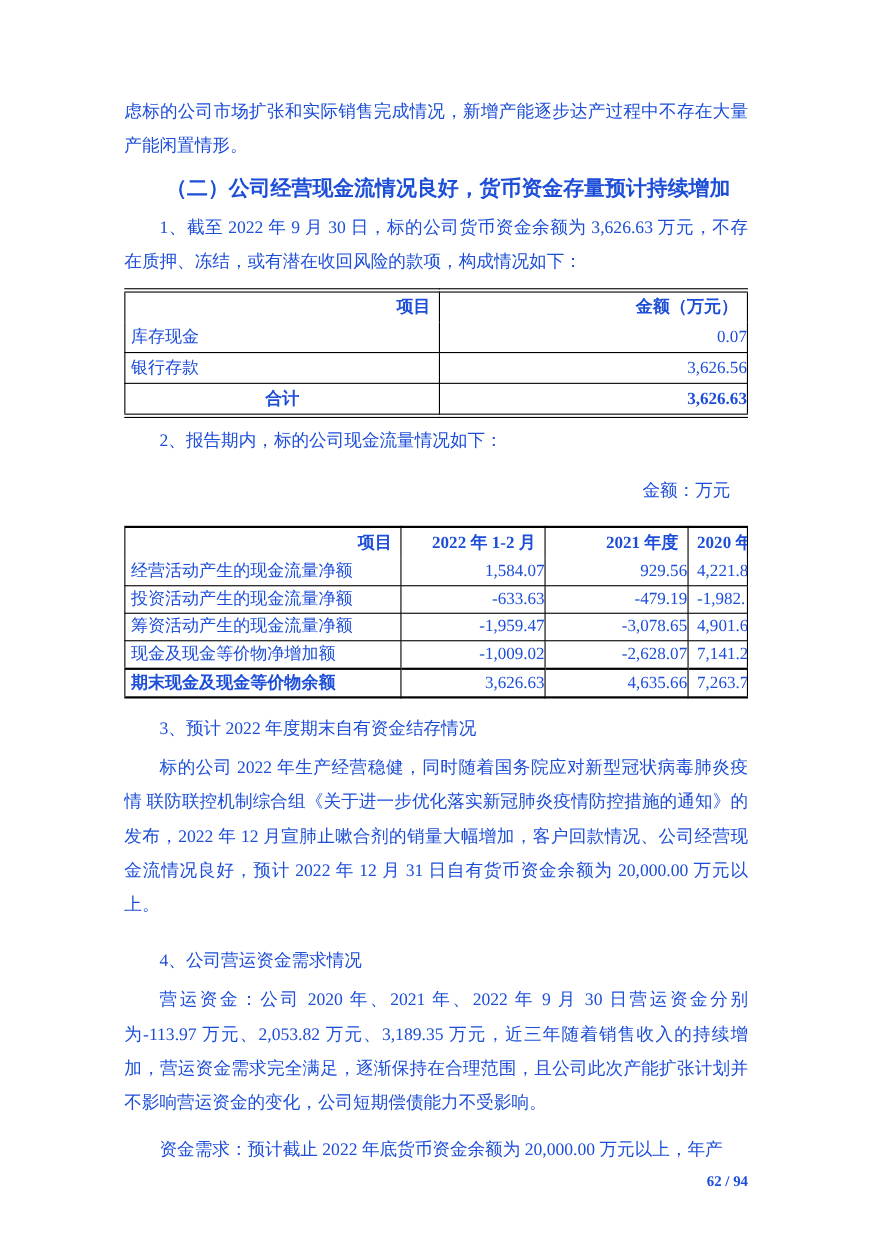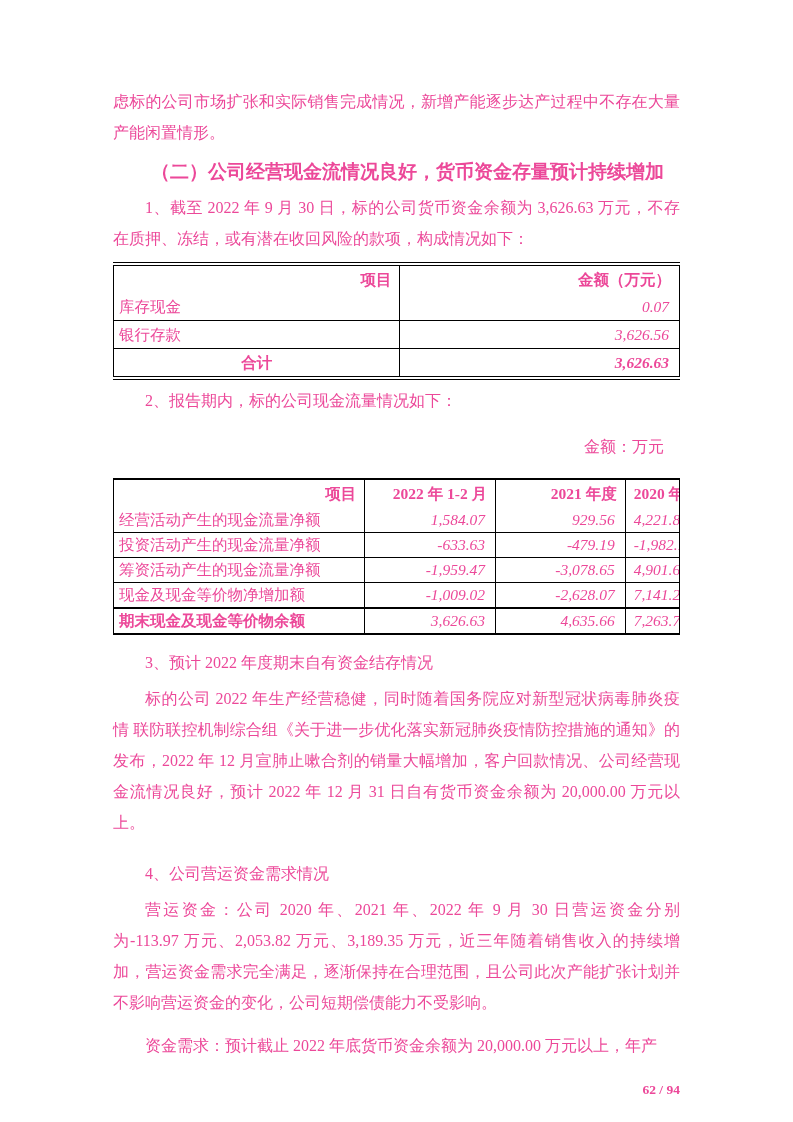--- a/index.html
+++ b/index.html
@@ -9,21 +9,21 @@
   }
   .page {
     position: relative;
     width: 793px;
     height: 1122px;
     margin: 0 auto;
     background: #ffffff;
     box-sizing: border-box;
     padding: 86px 113px 0 113px;
     font-family: "Liberation Serif", "DejaVu Serif", serif;
-    color: #ec4899;
+    color: #1d4ed8;
     font-size: 16px;
     overflow: hidden;
   }
   .para {
     margin: 0;
     line-height: 31px;
     text-align: justify;
   }
   .indent { text-indent: 2em; }
   .heading {
@@ -52,33 +52,33 @@
     padding: 0 8px;
     overflow: hidden;
     white-space: nowrap;
   }
   tr:last-child th, tr:last-child td { border-bottom: none; }
   th { font-weight: bold; text-align: right; }
   .t1 th, .t1 td { height: 27px; line-height: 27px; }
   .t2 th { height: 28px; line-height: 28px; }
   .t2 td { height: 24px; line-height: 24px; }
   td.lbl { text-align: left; padding-left: 5px; }
-  td.num { text-align: right; padding-right: 10px; font-style: italic; }
+  td.num { text-align: right; padding-right: 0; }
   td.ctr { text-align: center; }
   .bold { font-weight: bold; }
   .t2 tr.total-row td { border-top: 2px solid #000; }
   .t2 tr.total-row td:first-child { font-weight: bold; }
 
   .unit-note {
     line-height: 30px;
     text-align: right;
     margin: 16px;
   }
   .footer {
-    margin-top: 21px;
+    margin-top: 5px;
     text-align: right;
     font-weight: bold;
     font-size: 13.5px;
     line-height: 16px;
   }
 </style>
 </head>
 <body>
 
 <div class="page">

